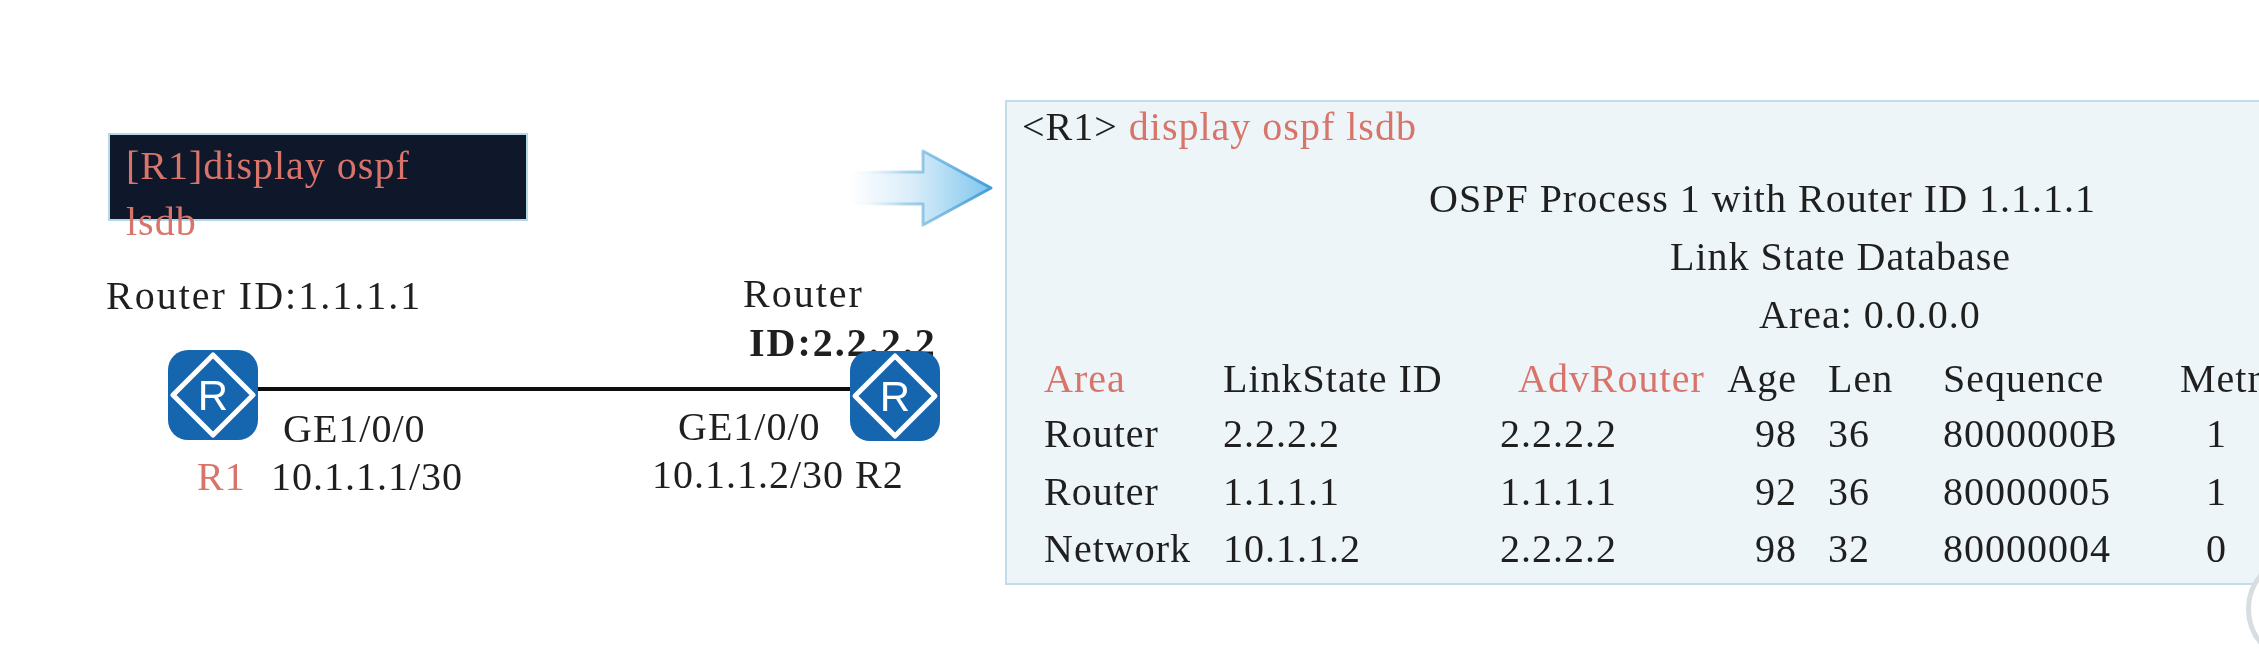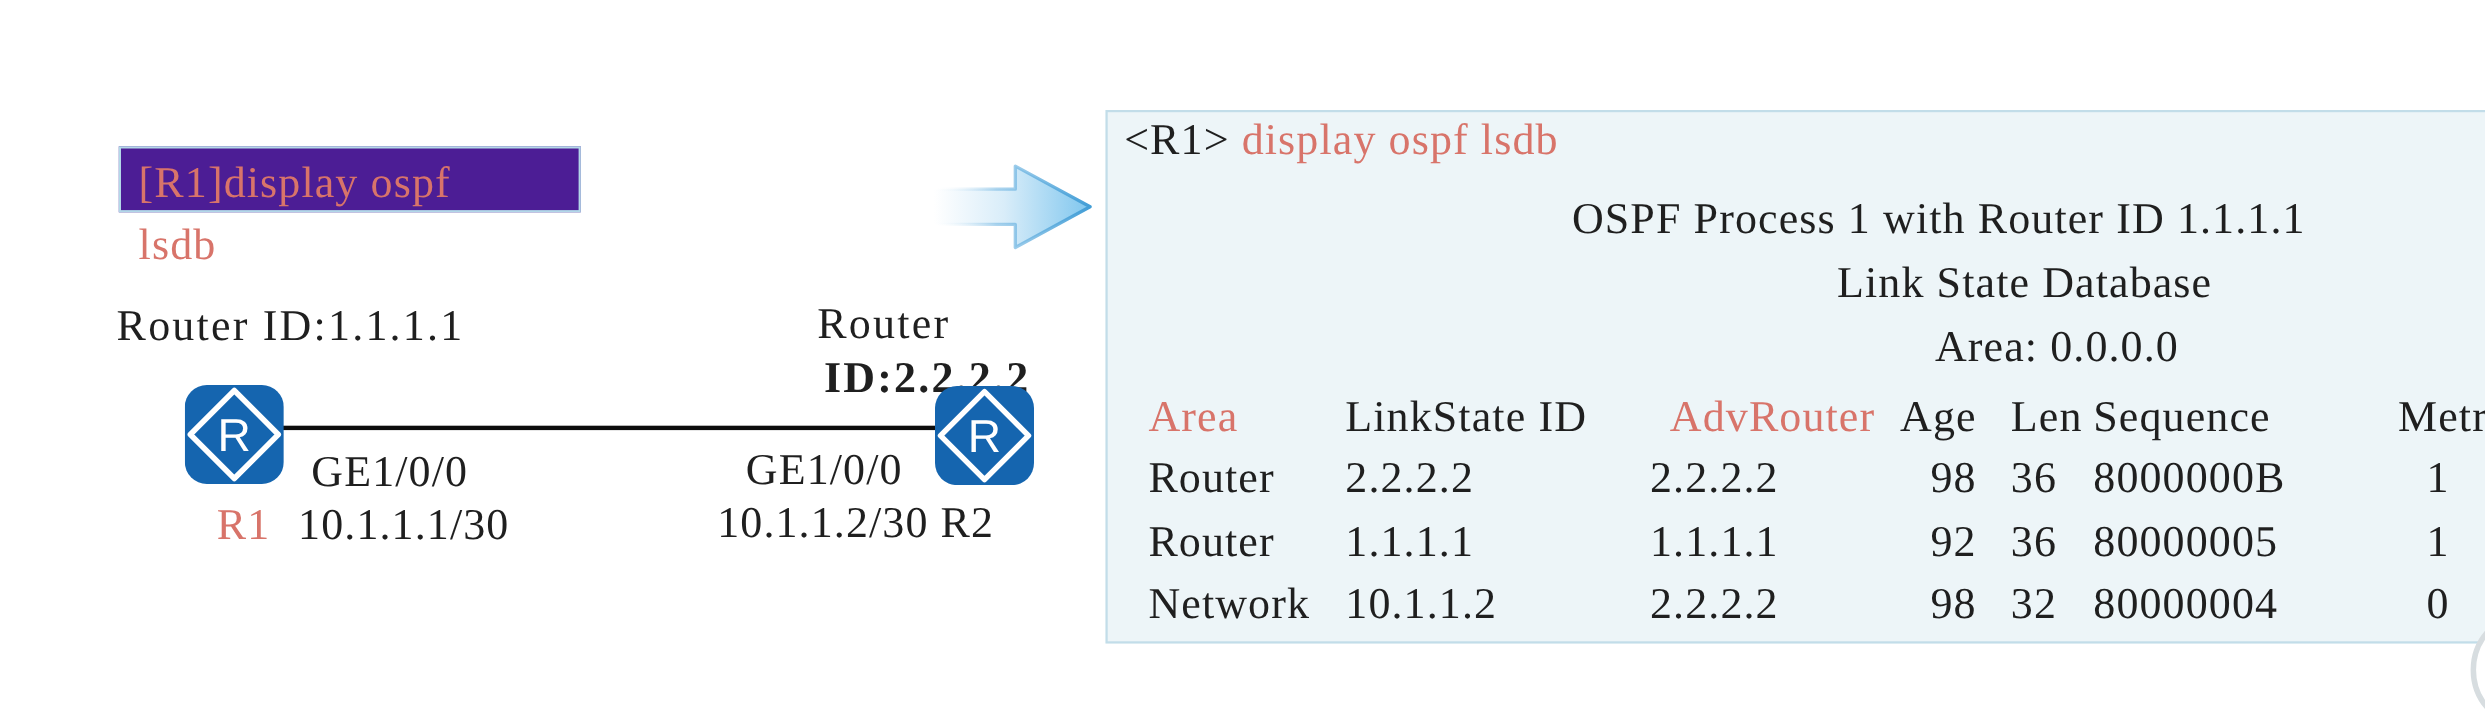--- a/index.html
+++ b/index.html
@@ -3,39 +3,39 @@
 <meta charset="utf-8">
 <style>
   html,body{margin:0;padding:0;background:#ffffff;}
   #canvas{position:relative;width:2259px;height:649px;background:#ffffff;overflow:hidden;
           font-family:"Liberation Serif","DejaVu Serif",serif;color:#1f1f1f;}
   .abs{position:absolute;white-space:nowrap;}
   .t40{font-size:40px;line-height:1.15;letter-spacing:1px;}
   .ls2{letter-spacing:2px;}
   .red{color:#d8746a;}
   
-  .cmd-box{position:absolute;left:108px;top:133px;width:420px;height:60px;
-           background:#4c1d95;border:2px solid #b3d8e8;box-sizing:border-box;}
+  .cmd-box{position:absolute;left:108px;top:133px;width:420px;height:88px;
+           background:#0f172a;border:2px solid #b3d8e8;box-sizing:border-box;}
   .cmd-box span{position:absolute;left:16px;top:8px;}
   
   .link-line{position:absolute;left:256px;top:387px;width:598px;height:4px;background:#0d0d0d;}
   
   .ricon{position:absolute;width:90px;height:90px;}
   
   .panel{position:absolute;left:1005px;top:100px;width:1262px;height:485px;
          background:#edf5f8;border:2px solid #c2dde9;box-sizing:border-box;}
   .panel .line{position:absolute;white-space:nowrap;font-size:40px;letter-spacing:1px;}
   .cell{position:absolute;white-space:nowrap;}
   .c0{left:37px;}
   .c1{left:216px;}
   .c2{left:493px;}
   .c2h{left:511px;}
   .c3{left:640px;width:150px;text-align:right;}
   .c4{left:821px;}
-  .c5{left:896px;}
+  .c5{left:936px;}
   .c6h{left:1133px;margin-left:40px;}
   .c6{left:1110px;width:110px;text-align:right;}
   .trow{position:absolute;left:0;top:0;width:100%;height:50px;font-size:40px;letter-spacing:1px;}
   
   .corner-circle{position:absolute;left:2246px;top:554px;width:110px;height:110px;
                  border-radius:50%;border:5px solid #d7dde0;background:#ffffff;box-sizing:border-box;}
 </style>
 </head>
 <body>
 

